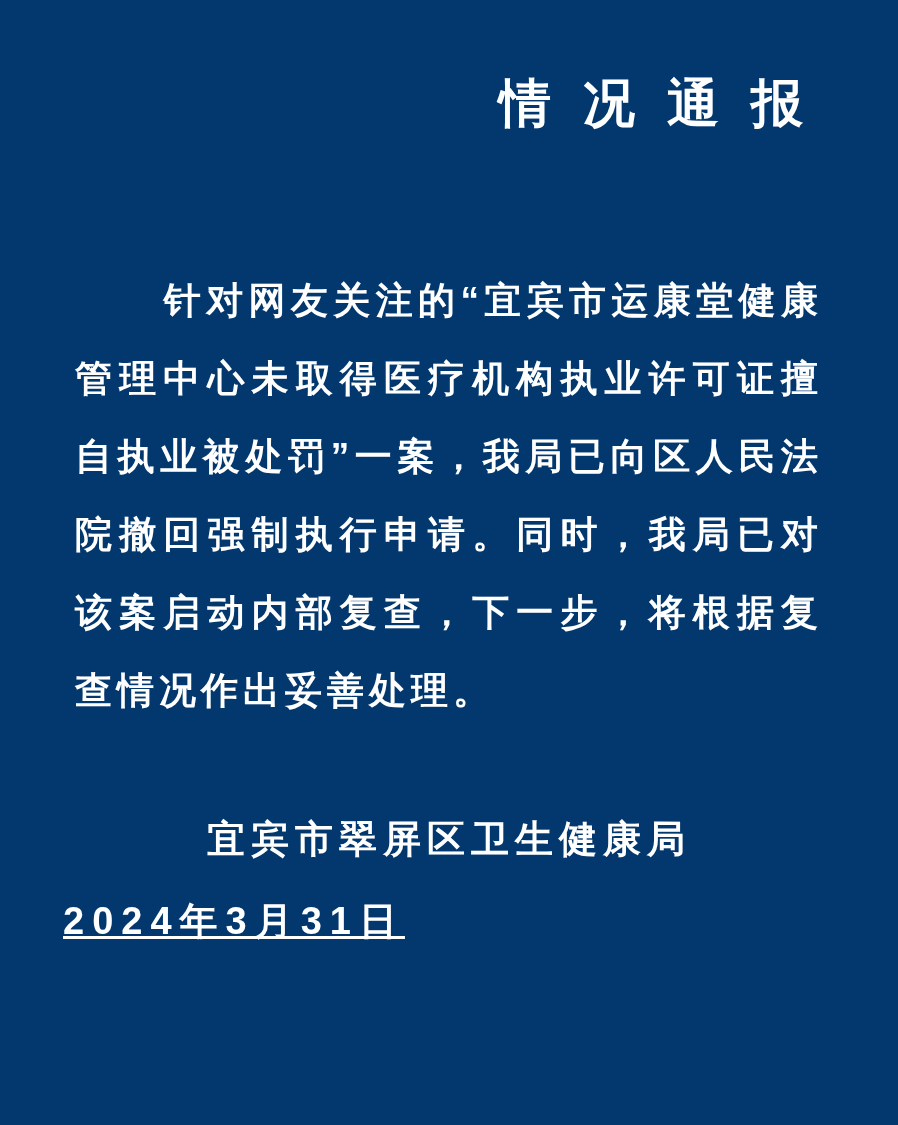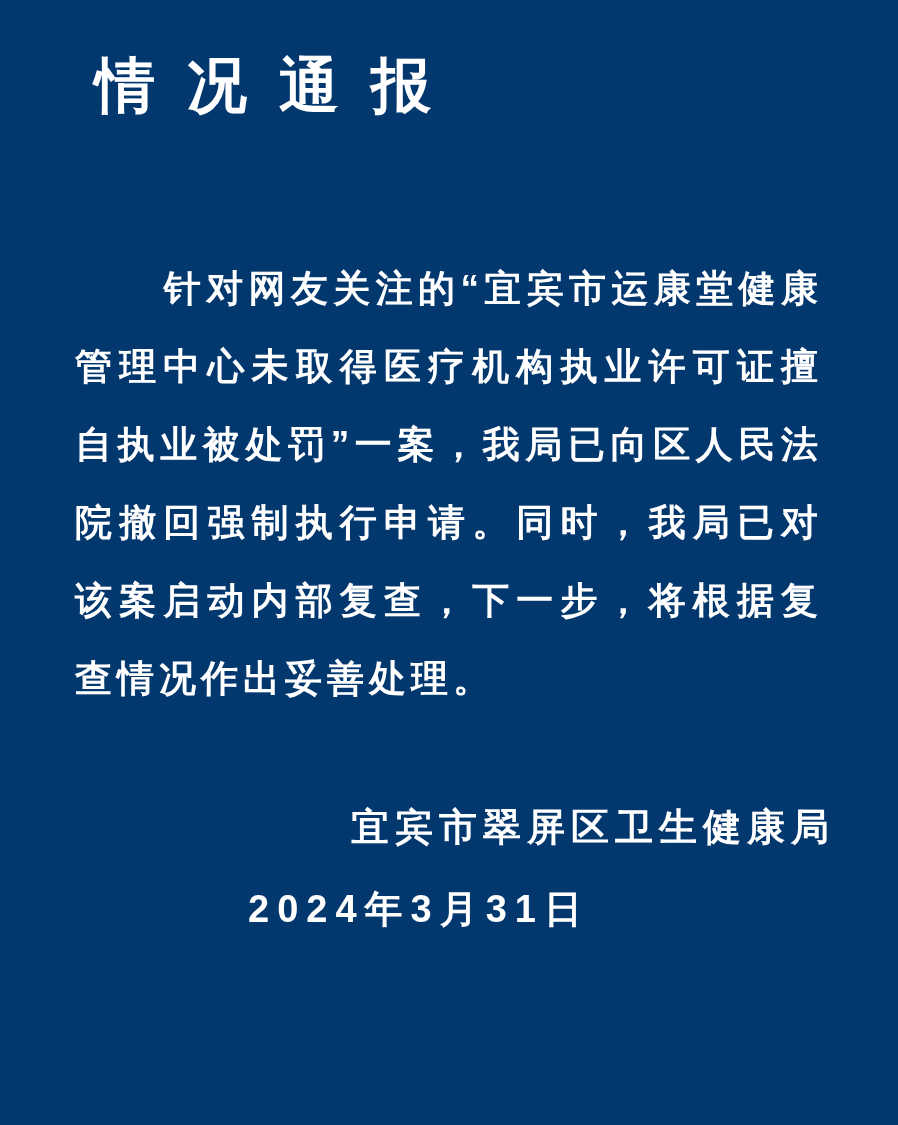--- a/index.html
+++ b/index.html
@@ -13,56 +13,57 @@
     font-family: "Liberation Sans", "DejaVu Sans", sans-serif;
   }
   .notice {
     box-sizing: border-box;
     width: 898px;
     height: 1125px;
     padding: 0 63px;
   }
   .notice-title {
     margin: 0;
-    padding-top: 50px;
+    padding-top: 72px;
     padding-left: 32px; 
-    text-align: left;
-    font-size: 60px;
+    text-align: right;
+    font-size: 52px;
     font-weight: bold;
     letter-spacing: 32px;
     line-height: 1.2;
   }
   .notice-body {
     margin: 12px;
     margin-top: 128px;
     font-size: 37px;
     font-weight: bold;
     line-height: 78px;
     letter-spacing: 5px;
     text-align: justify;
     text-align-last: left;
     text-indent: 2.4em;
     word-break: break-all;
   }
   .notice-signature {
     margin-top: 90px;
-    text-align: right;
+    text-align: center;
     font-size: 38px;
     font-weight: bold;
     letter-spacing: 6px;
     line-height: 1;
   }
   .notice-date {
     margin-top: 44px;
-    text-align: center;
+    text-align: left;
     padding-right: 60px;
     font-size: 38px;
     font-weight: bold;
     letter-spacing: 8px;
     line-height: 1;
+    text-decoration: underline;
   }
 </style>
 </head>
 <body style="background-color: rgb(3, 56, 110); color: rgb(255, 255, 255);">
 
 <div class="notice">
   <h1 class="notice-title">情况通报</h1>
   <p class="notice-body">针对网友关注的“宜宾市运康堂健康管理中心未取得医疗机构执业许可证擅自执业被处罚”一案，我局已向区人民法院撤回强制执行申请。同时，我局已对该案启动内部复查，下一步，将根据复查情况作出妥善处理。</p>
   <div class="notice-signature">宜宾市翠屏区卫生健康局</div>
   <div class="notice-date">2024年3月31日</div>

